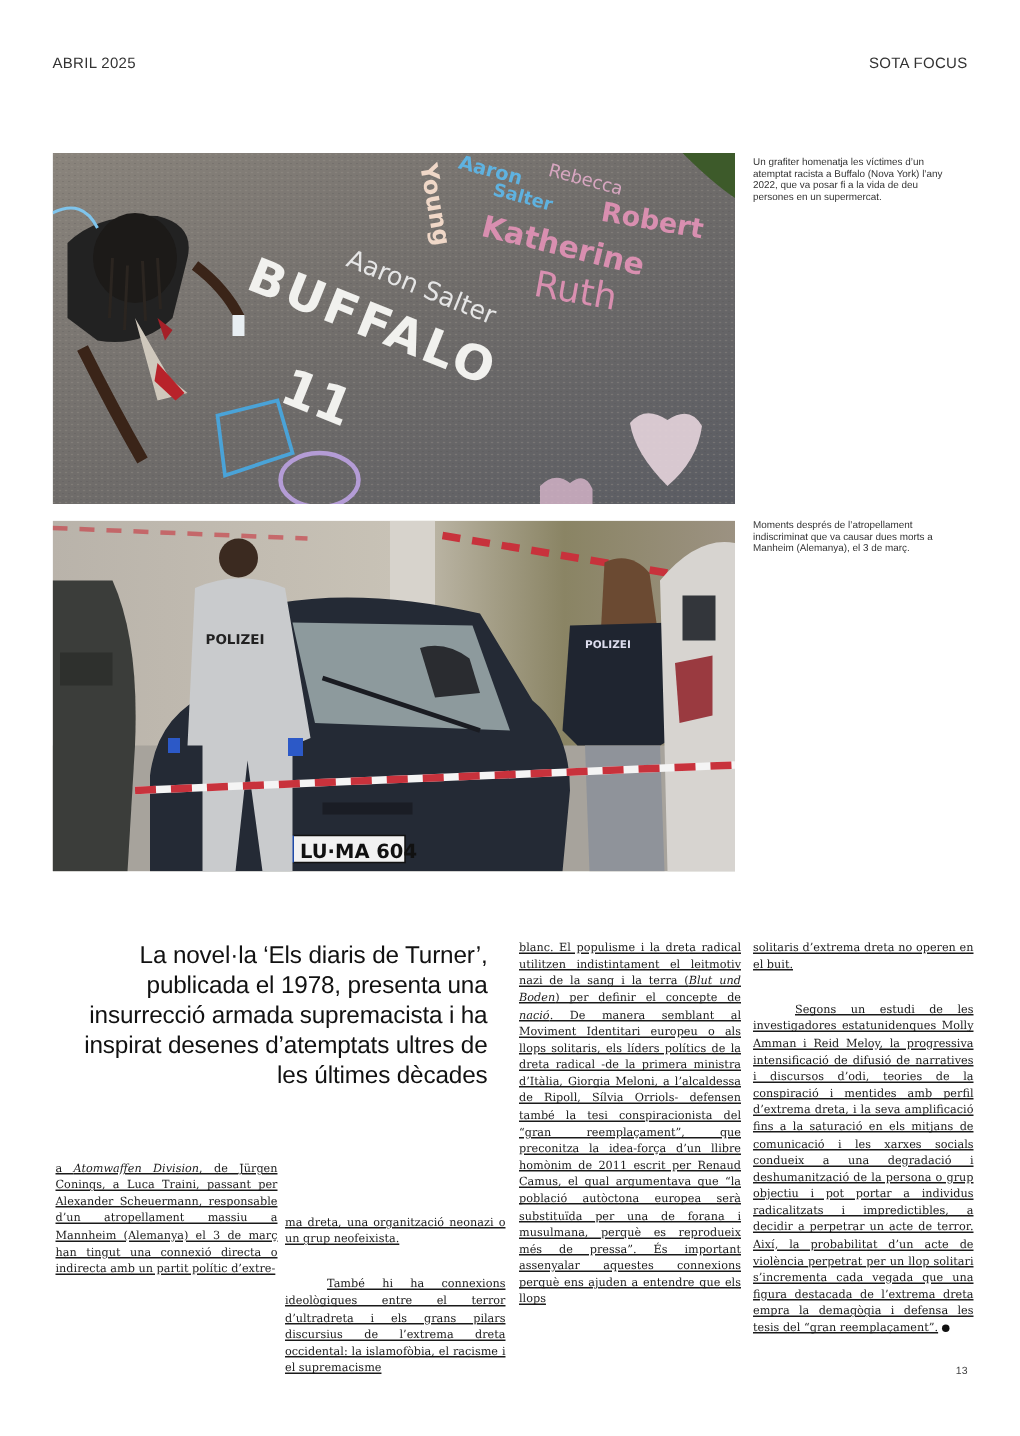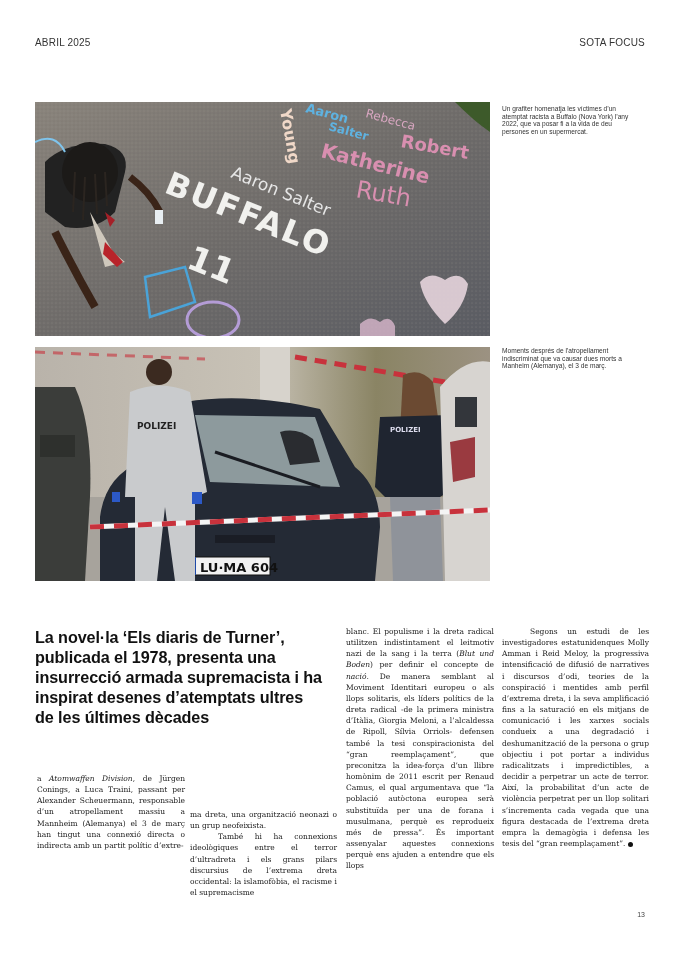--- a/index.html
+++ b/index.html
@@ -9,22 +9,22 @@
   #run-right { right: 35px; text-align: center; }
   .photo { position: absolute; left: 35px; width: 455px; overflow: hidden; }
   #photo1 { top: 102px; height: 234px; }
   #photo2 { top: 347px; height: 234px; }
   .photo svg { display: block; width: 100%; height: 100%; }
   .caption { position: absolute; left: 502px; width: 128px; font-family: "Liberation Sans", sans-serif; font-size: 6.6px; line-height: 7.7px; color: #333; }
   #cap1 { top: 105px; }
   #cap2 { top: 347px; }
   .headline { position: absolute; left: 35px; top: 627px; width: 290px; font-family: "Liberation Sans", sans-serif; font-size: 16.2px; line-height: 20px; color: #111; letter-spacing: -0.1px; }
   .col { position: absolute; font-family: "DejaVu Serif", serif; font-size: 7.5px; line-height: 11.15px; color: #1a1a1a; text-align: justify; hyphens: manual; }
-  .col p { margin: 0; }
-  .col p.indent { text-indent: 28px; }
+  .col p { margin: 0; text-decoration: underline; }
+  .col p.indent { text-indent: 28px; margin-top: 19px; }
   #col1 { left: 37px; top: 773px; width: 148px; }
   #col2 { left: 190px; top: 809px; width: 147px; }
   #col3 { left: 346px; top: 626px; width: 148px; }
   #col4 { left: 502px; top: 626px; width: 147px; }
   .end-mark { display: inline-block; width: 5px; height: 5px; border-radius: 50%; background: #111; margin-left: 3px; vertical-align: middle; }
   .page-number { position: absolute; right: 35px; top: 911px; font-family: "Liberation Sans", sans-serif; font-size: 7px; color: #444; }
   i { font-style: italic; }
 </style>
 </head>
 <body>
@@ -134,32 +134,33 @@
     <rect x="420" y="50" width="22" height="30" fill="#33363b"></rect>
     <path d="M415 95 L440 90 L440 130 L418 135Z" fill="#9a3a40"></path>
 
     <path d="M55 180 L455 163" stroke="#f4f4f4" stroke-width="5"></path>
     <path d="M55 180 L455 163" stroke="#c8323c" stroke-width="5" stroke-dasharray="14 10"></path>
   </svg>
 </div>
 
 <div class="caption" id="cap2">Moments després de l’atropellament indiscriminat que va causar dues morts a Manheim (Alemanya), el 3 de març.</div>
 
-<h2 class="headline" style="margin:0;font-weight:bold;">La novel·la ‘Els diaris de Turner’, publicada el 1978, presenta una insurrecció armada supremacista i ha inspirat desenes d’atemptats ultres de les últimes dècades</h2>
+<h2 class="headline" style="margin:0;font-weight:normal;text-align:right;">La novel·la ‘Els diaris de Turner’, publicada el 1978, presenta una insurrecció armada supremacista i ha inspirat desenes d’atemptats ultres de les últimes dècades</h2>
 
 <div class="col" id="col1">
   <p><span>a </span><i>Atomwaffen Division</i><span>, de Jürgen Conings, a Luca Traini, passant per Alexander Scheuermann, responsable d’un atropellament massiu a Mannheim (Alemanya) el 3 de març han tingut una connexió directa o indirecta amb un partit polític d’extre-</span></p>
 </div>
 
 <div class="col" id="col2">
   <p>ma dreta, una organització neonazi o un grup neofeixista.</p>
   <p class="indent">També hi ha connexions ideològiques entre el terror d’ultradreta i els grans pilars discursius de l’extrema dreta occidental: la islamofòbia, el racisme i el supremacisme</p>
 </div>
 
 <div class="col" id="col3">
   <p><span>blanc. El populisme i la dreta radical utilitzen indistintament el leitmotiv nazi de la sang i la terra (</span><i>Blut und Boden</i><span>) per definir el concepte de </span><i>nació</i><span>. De manera semblant al Moviment Identitari europeu o als llops solitaris, els líders polítics de la dreta radical -de la primera ministra d’Itàlia, Giorgia Meloni, a l’alcaldessa de Ripoll, Sílvia Orriols- defensen també la tesi conspiracionista del “gran reemplaçament”, que preconitza la idea-força d’un llibre homònim de 2011 escrit per Renaud Camus, el qual argumentava que “la població autòctona europea serà substituïda per una de forana i musulmana, perquè es reprodueix més de pressa”. És important assenyalar aquestes connexions perquè ens ajuden a entendre que els llops</span></p>
 </div>
 
 <div class="col" id="col4">
+  <p>solitaris d’extrema dreta no operen en el buit.</p>
   <p class="indent"><span>Segons un estudi de les investigadores estatunidenques Molly Amman i Reid Meloy, la progressiva intensificació de difusió de narratives i discursos d’odi, teories de la conspiració i mentides amb perfil d’extrema dreta, i la seva amplificació fins a la saturació en els mitjans de comunicació i les xarxes socials condueix a una degradació i deshumanització de la persona o grup objectiu i pot portar a individus radicalitzats i impredictibles, a decidir a perpetrar un acte de terror. Així, la probabilitat d’un acte de violència perpetrat per un llop solitari s’incrementa cada vegada que una figura destacada de l’extrema dreta empra la demagògia i defensa les tesis del “gran reemplaçament”.</span><span class="end-mark"></span></p>
 </div>
 
 <div class="page-number">13</div>
 
 </body></html>

